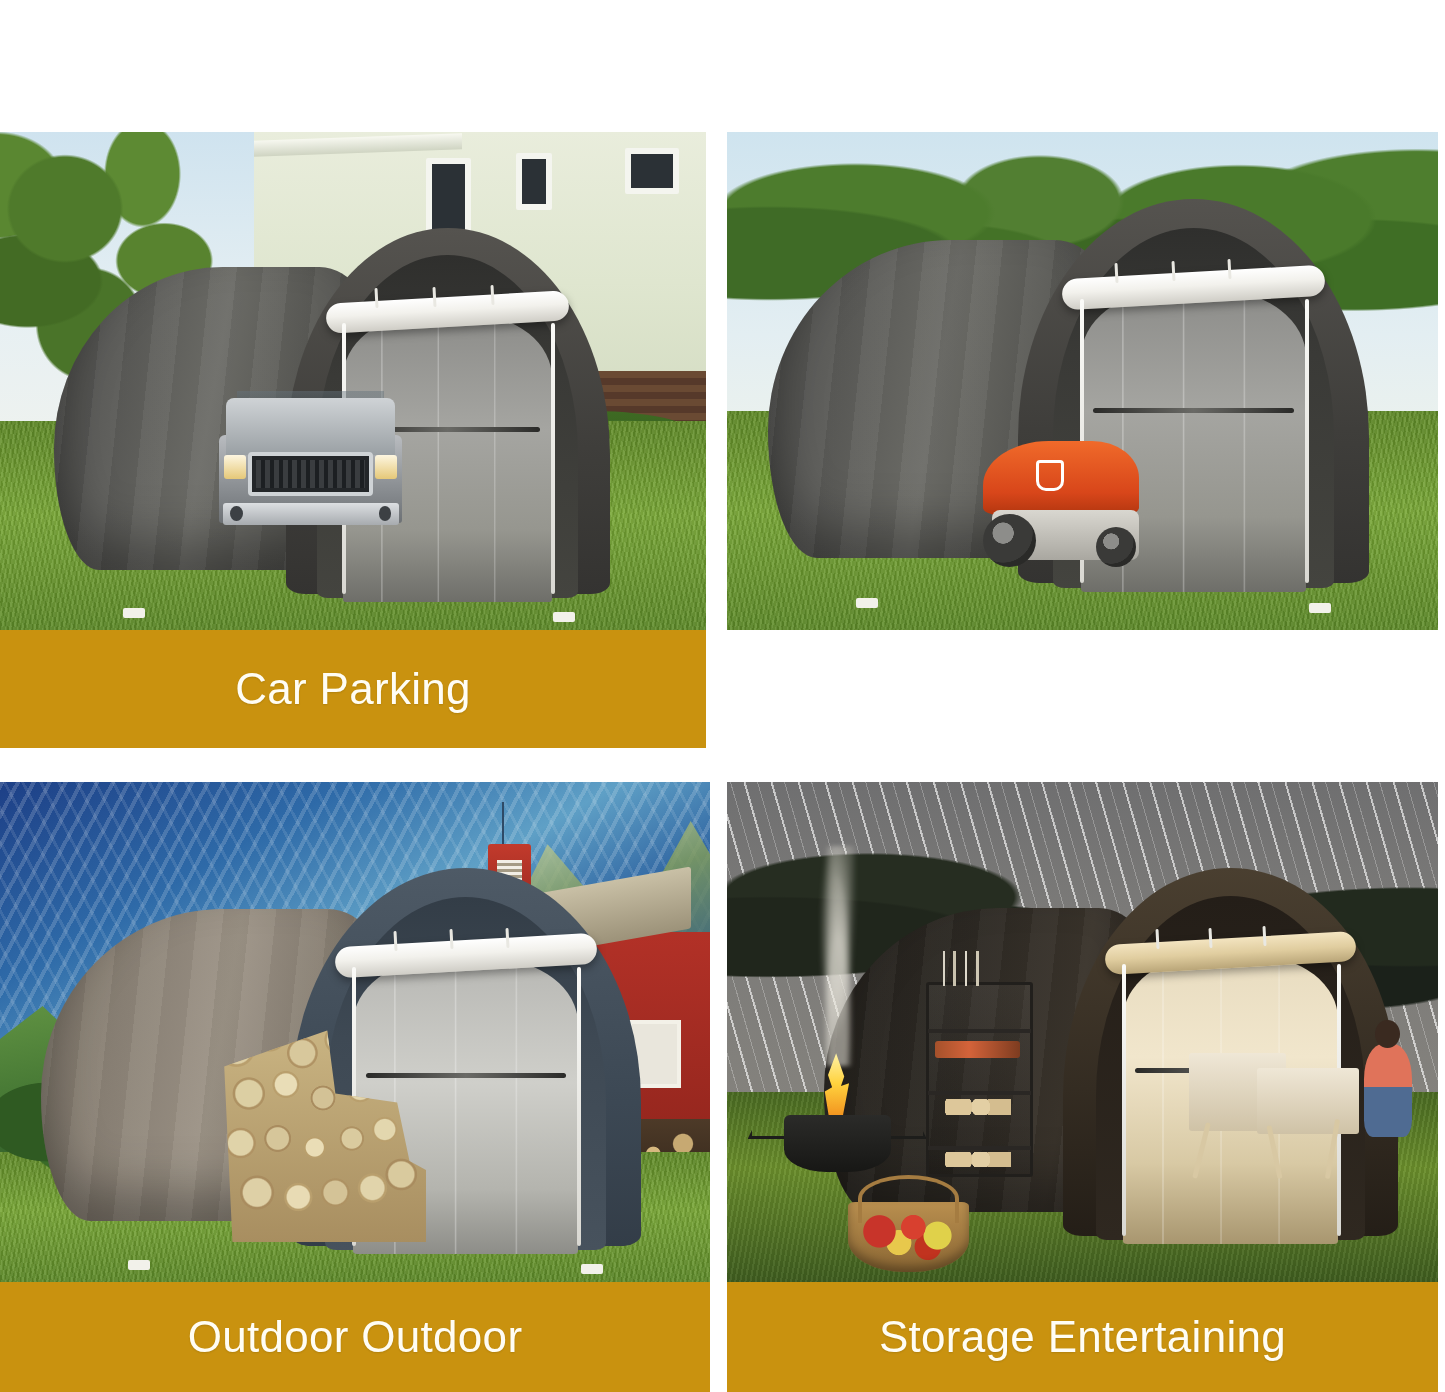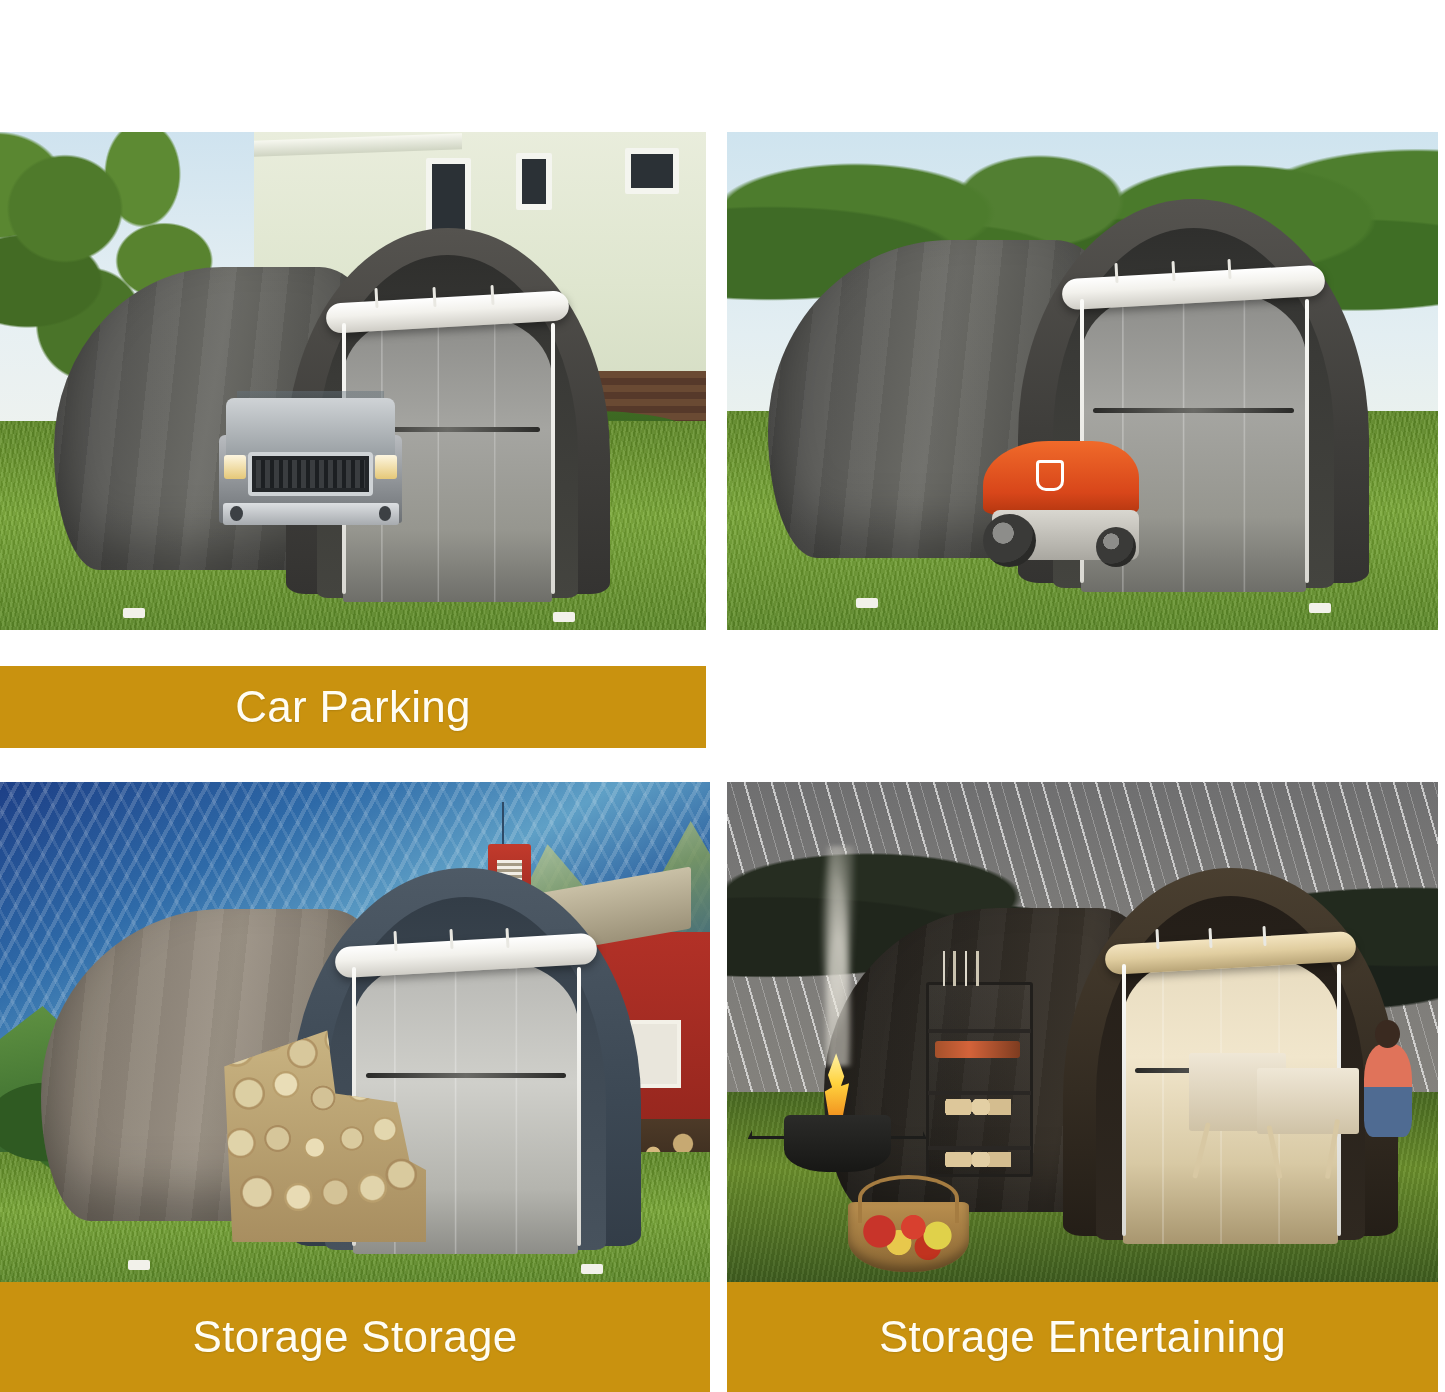--- a/index.html
+++ b/index.html
@@ -38,21 +38,21 @@
   }
 
   
   #panel-car   { left: 0px;   top: 0px;   width: 706px; height: 616px; }
   #panel-farm  { left: 727px; top: 0px;   width: 711px; height: 616px; }
   #panel-store { left: 0px;   top: 650px; width: 710px; height: 610px; }
   #panel-enter { left: 727px; top: 650px; width: 711px; height: 610px; }
 
   #panel-car   .photo, #panel-farm  .photo { height: 498px; }
   #panel-store .photo, #panel-enter .photo { height: 500px; }
-  #panel-car   .caption-bar, #panel-farm  .caption-bar { height: 82px; }
+  #panel-car   .caption-bar, #panel-farm  .caption-bar { height: 118px; }
   #panel-store .caption-bar, #panel-enter .caption-bar { height: 110px; }
 
   
   .scene { position:absolute; inset:0; }
 
   
   .sky    { position:absolute; left:0; right:0; top:0; }
   .ground { position:absolute; left:0; right:0; bottom:0; }
 
   
@@ -574,21 +574,21 @@
             <div class="footL" style="left:16%; bottom:-2%;"></div>
             <div class="footR" style="right:8%; bottom:-3%;"></div>
           </div>
 
           <div class="woodpile" style="left:31%; top:47%; width:29%; height:45%;">
             <div class="stack"></div>
           </div>
         </div>
       </div>
       <div class="caption-bar">
-        <span class="caption-text">Storage Storage</span>
+        <span class="caption-text">Outdoor Outdoor</span>
       </div>
     </div>
 
     <div class="panel" id="panel-enter">
       <div class="photo">
         <div class="scene" id="sc-enter">
           <div class="sky"></div>
           <div class="darktrees"></div>
           <div class="ground"></div>
 

